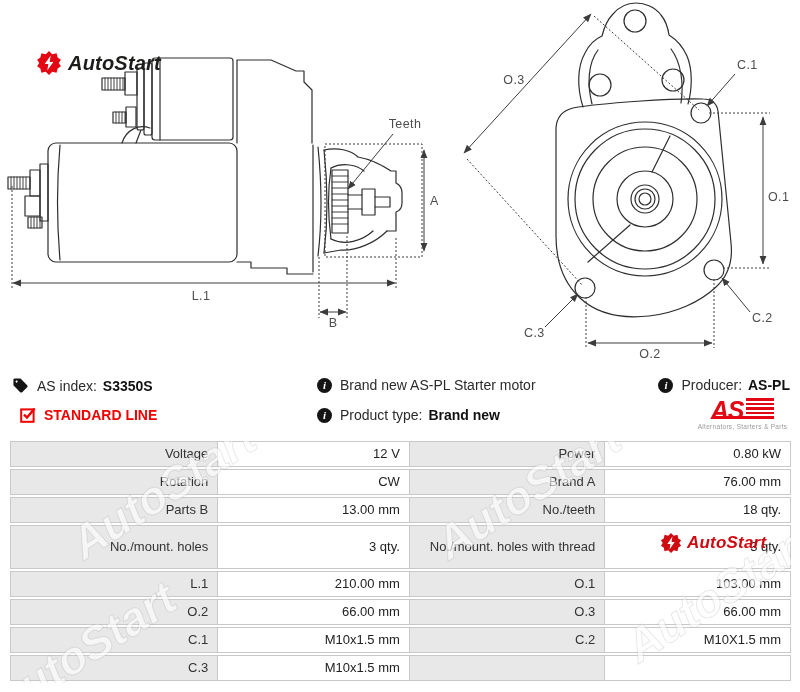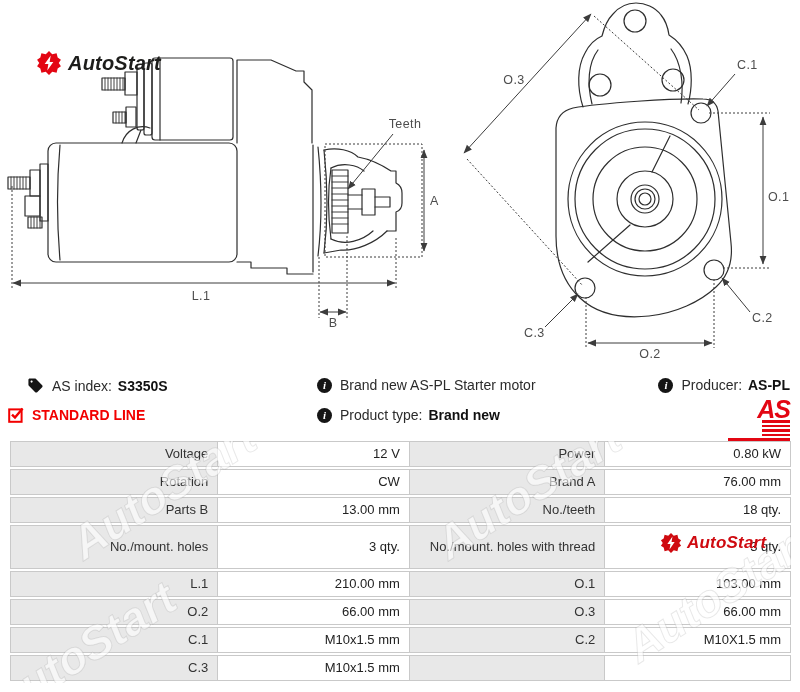--- a/index.html
+++ b/index.html
@@ -15,21 +15,21 @@
   
   .info-section{position:absolute;left:0;top:365px;width:800px;height:76px;}
   .info-item{position:absolute;display:flex;align-items:center;gap:8px;font-size:14px;color:#2b2b2b;white-space:nowrap;}
   .info-item b{color:#111;margin-left:2px;}
   .ico-info{width:15px;height:15px;border-radius:50%;background:#151515;color:#fff;
             font-family:"Liberation Serif",serif;font-style:italic;font-weight:700;
             font-size:11px;line-height:15px;text-align:center;display:inline-block;flex:0 0 15px;}
   .standard{color:#f20000;font-weight:700;}
   
   .aspl{position:absolute;right:10px;top:33px;width:95px;text-align:center;}
-  .aspl-row{display:flex;align-items:flex-end;justify-content:center;flex-direction:column;}
+  .aspl-row{display:flex;align-items:flex-end;justify-content:center;}
   .aspl-as{font-style:italic;font-weight:900;font-size:25px;line-height:22px;color:#e30613;letter-spacing:-1px;}
   .aspl-stripes{display:flex;flex-direction:column;gap:2px;margin:0 0 2px 3px;align-items:flex-start;}
   .aspl-stripes i{display:block;width:28px;height:2.5px;background:#e30613;}
   .aspl-stripes i:last-child{width:62px;margin-left:-34px;}
   .aspl-tag{font-size:6.5px;color:#9a9a9a;margin-top:2px;letter-spacing:.3px;}
   
   .spec-table{position:absolute;left:10px;top:441px;width:781px;overflow:hidden;}
   .trow{display:flex;margin-bottom:2px;position:relative;z-index:1;}
   .cell{box-sizing:border-box;border:1px solid #c9c9c9;height:26px;display:flex;align-items:center;
         justify-content:flex-end;padding:1px 9px 1px 6px;font-size:13px;color:#333;text-align:right;line-height:1.22;}
@@ -173,28 +173,28 @@
         <text x="768" y="201">O.1</text>
         <text x="524" y="337">C.3</text>
         <text x="752" y="322">C.2</text>
         <text x="650" y="358" text-anchor="middle">O.2</text>
       </g>
     </svg>
   </div>
 
   <div class="info-section">
 
-    <div class="info-item" style="left:27px;top:12px;">
+    <div class="info-item" style="left:12px;top:12px;">
       <svg width="17" height="17" viewBox="0 0 24 24">
         <path fill="#141414" d="M21.4 11.6l-9-9C12 2.2 11.5 2 11 2H4c-1.1 0-2 .9-2 2v7c0 .5.2 1 .6 1.4l9 9c.8.8 2 .8 2.8 0l7-7c.8-.8.8-2 0-2.8zM6.5 8C5.7 8 5 7.3 5 6.5S5.7 5 6.5 5 8 5.7 8 6.5 7.3 8 6.5 8z"></path>
       </svg>
       <span><span>AS index:</span> <b>S3350S</b></span>
     </div>
 
-    <div class="info-item" style="left:8px;top:42px;">
+    <div class="info-item" style="left:20px;top:42px;">
       <svg width="16" height="16" viewBox="0 0 16 16">
         <rect x="1.2" y="2.4" width="12.4" height="12.4" fill="none" stroke="#f20000" stroke-width="2"></rect>
         <path d="M4 7.6 L7 10.6 L14.6 1.6" fill="none" stroke="#f20000" stroke-width="2.4"></path>
       </svg>
       <span class="standard">STANDARD LINE</span>
     </div>
 
     <div class="info-item" style="left:317px;top:12px;">
       <span class="ico-info">i</span>
       <span>Brand new AS-PL Starter motor</span>

